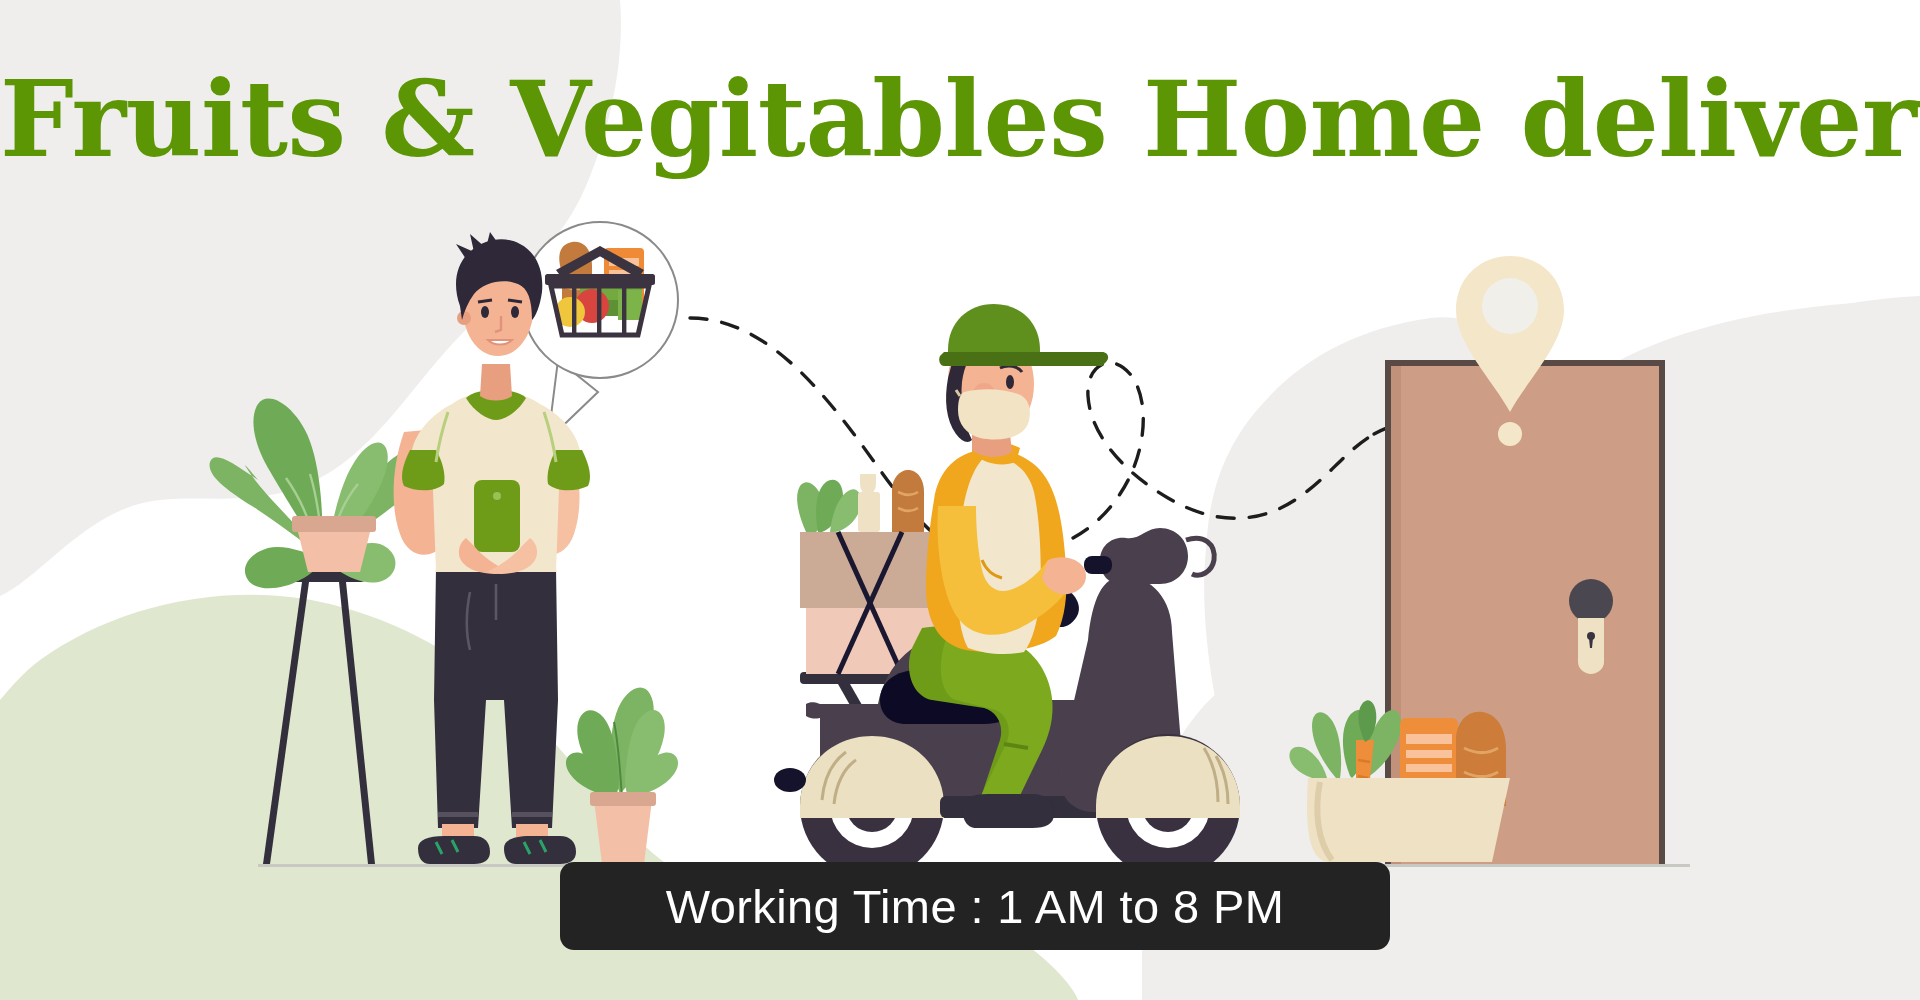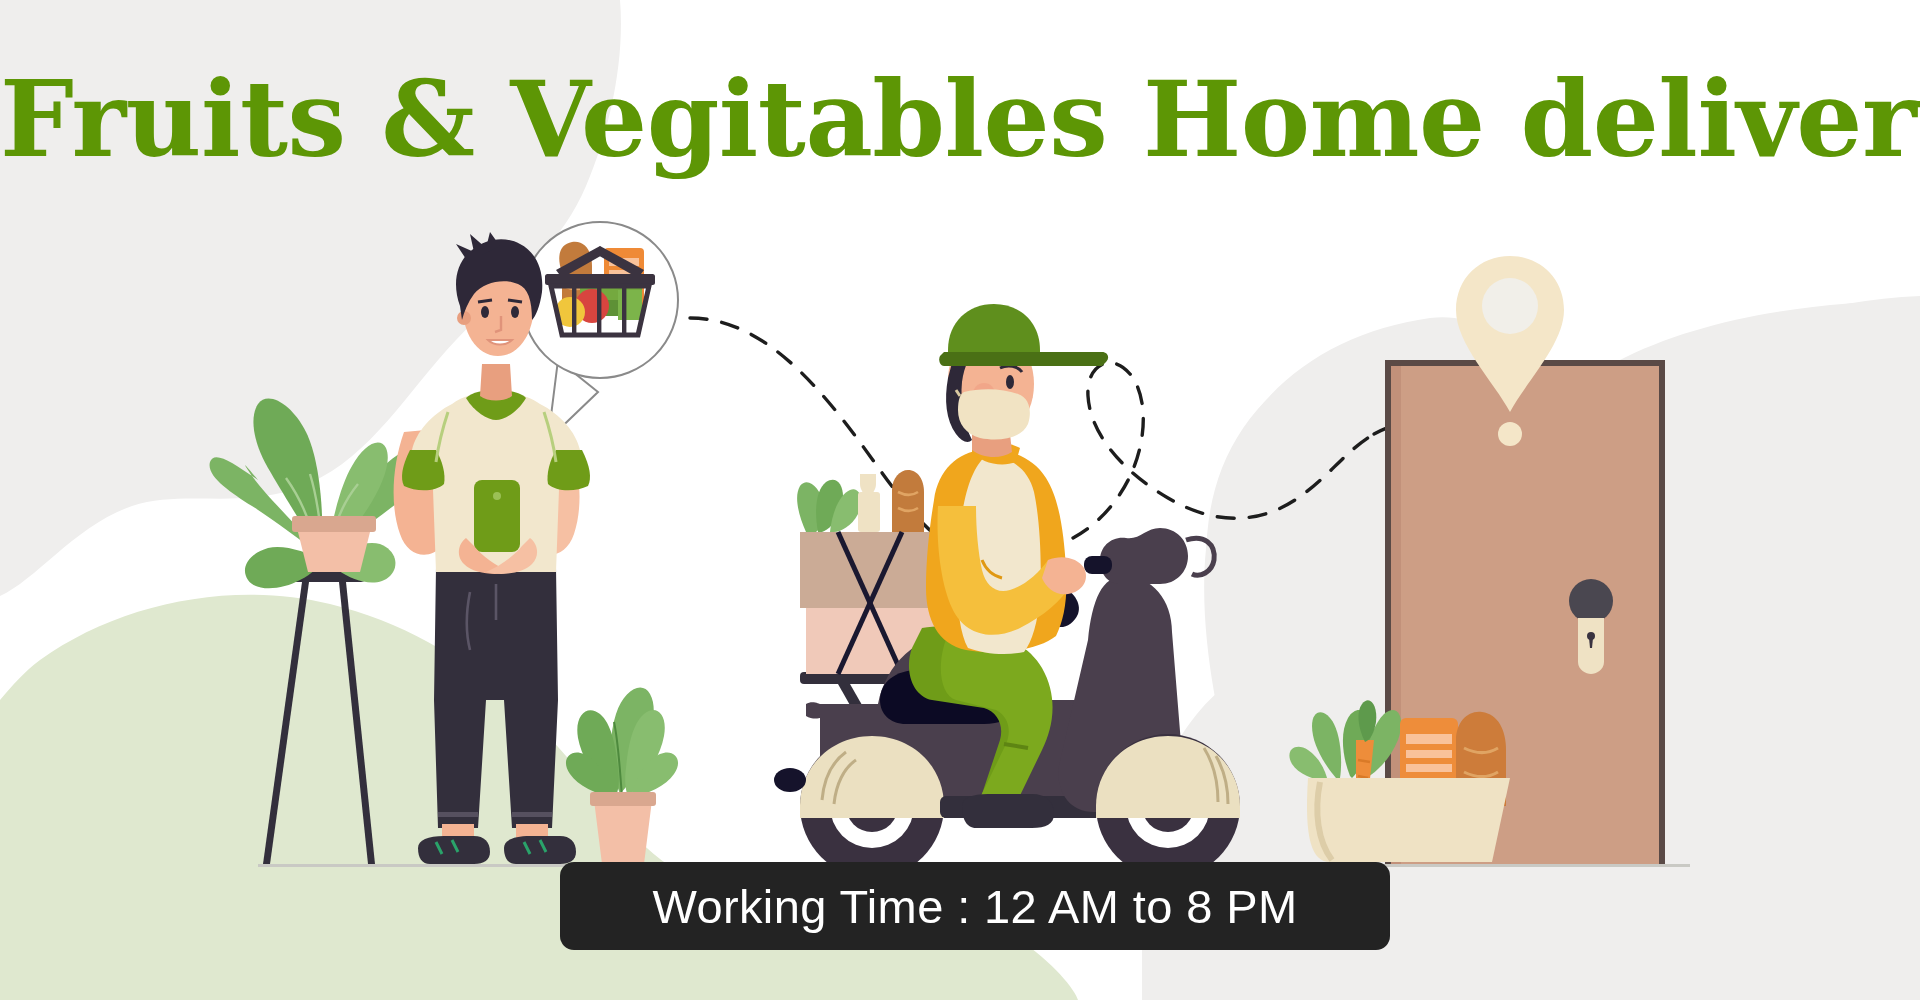--- a/index.html
+++ b/index.html
@@ -349,16 +349,16 @@
         <path d="M1464,748 C1476,754 1488,754 1498,748 M1464,772 C1476,778 1488,778 1498,772" stroke="#e0a463" stroke-width="3" fill="none"></path>
         <path d="M1308,778 L1510,778 L1492,862 L1330,862 C1312,862 1304,840 1308,778 Z" fill="#efe2c4"></path>
         <path d="M1320,782 C1314,812 1318,842 1332,860" stroke="#ddcda8" stroke-width="6" fill="none"></path>
       </g>
     </g>
   </svg>
 
   <div id="headline">Fruits &amp; Vegitables Home delivery</div>
 
   <div id="working-banner">
-    <span class="label">Working Time : 12 AM to 8 PM</span>
+    <span class="label">Working Time : 1 AM to 8 PM</span>
   </div>
 
 </div>
 
 </body></html>

